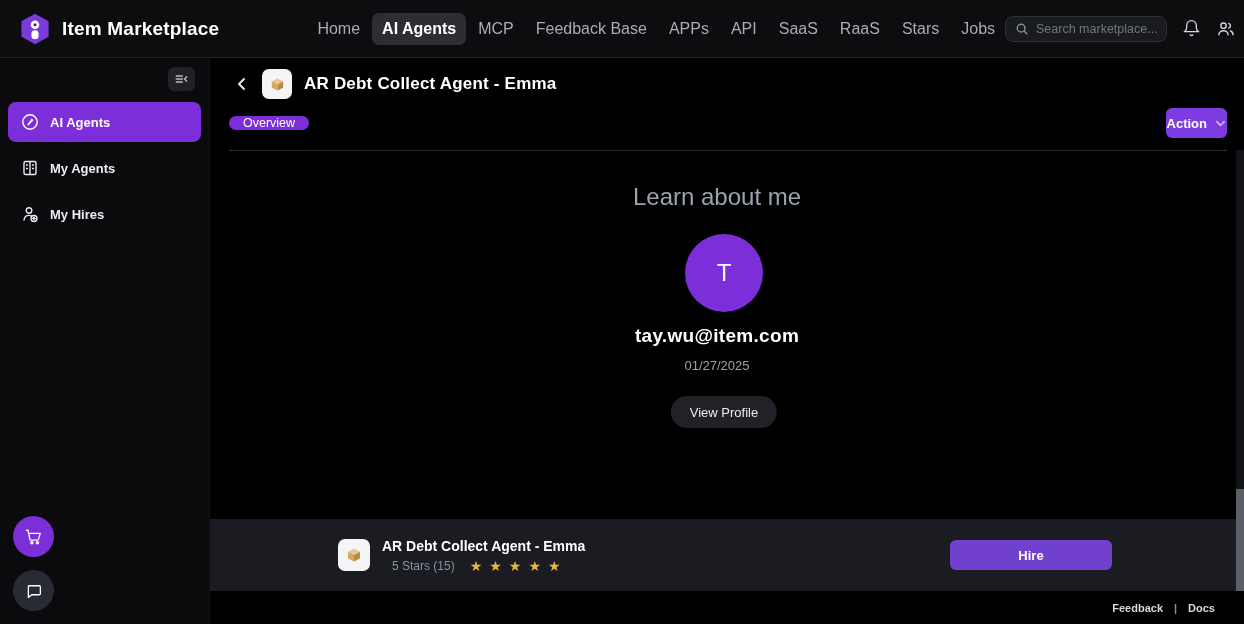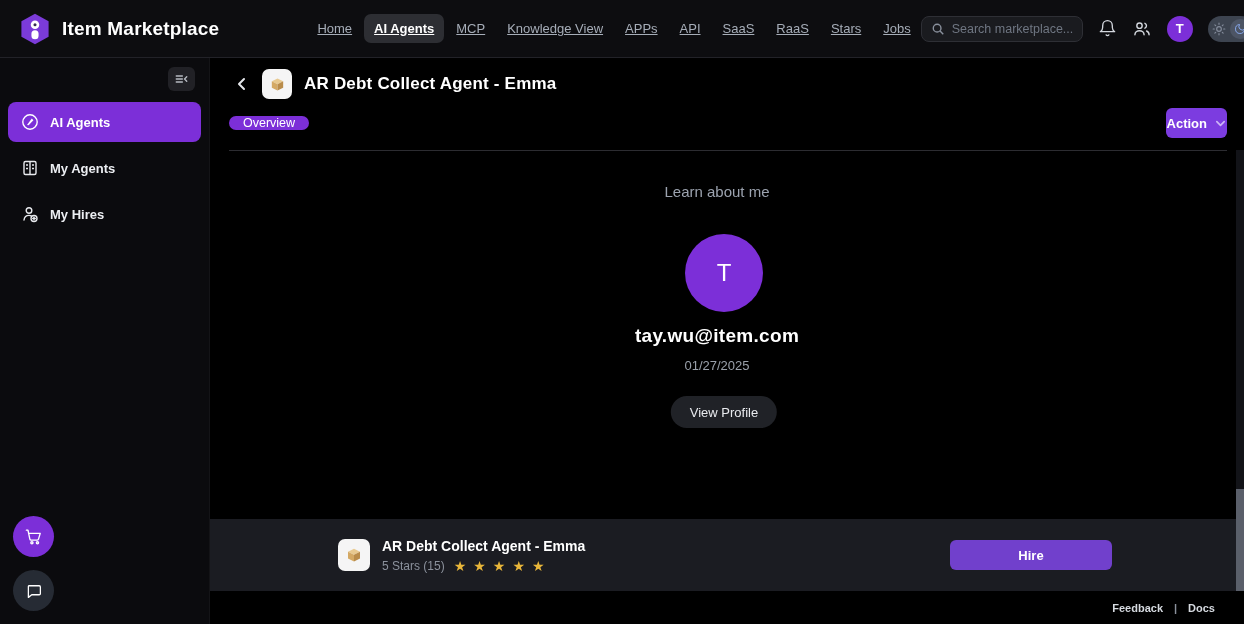--- a/index.html
+++ b/index.html
@@ -6,21 +6,21 @@
   html,body { width:1244px; height:624px; background:#000; overflow:hidden;
     font-family:"Liberation Sans", sans-serif; }
   .app { position:relative; width:1244px; height:624px; background:#000; }
 
   
   .topbar { position:absolute; top:0; left:0; right:0; height:58px; background:#0d0d10;
     border-bottom:1px solid #222228; display:flex; align-items:center; padding:0 18px; z-index:6; }
   .brand { display:flex; align-items:center; gap:10px; }
   .brand-title { font-size:19px; font-weight:bold; color:#fff; letter-spacing:.2px; white-space:nowrap; }
   .topnav { display:flex; align-items:center; gap:2px; margin-left:88px; }
-  .nav-item { padding:7px 10px; font-size:13px; color:#a6adb8; border-radius:7px; cursor:pointer; white-space:nowrap;text-decoration:underline; }
+  .nav-item { padding:7px 10px; font-size:16px; color:#a6adb8; border-radius:7px; cursor:pointer; white-space:nowrap; }
   .nav-item.active { background:#2d2e33; color:#fff; font-weight:600; }
   .topbar-right { margin-left:auto; display:flex; align-items:center; gap:15px; }
   .search-box { display:flex; align-items:center; gap:7px; width:162px; height:26px; background:#1a1b1f;
     border:1px solid #2e2f35; border-radius:8px; padding:0 9px; }
   .search-box svg { flex:none; }
   .search-box input { background:transparent; border:none; outline:none; color:#cbd0d8;
     font-size:12.5px; width:100%; font-family:"Liberation Sans",sans-serif; }
   .search-box input::placeholder { color:#6f7682; }
   .icon-btn { display:flex; align-items:center; justify-content:center; cursor:pointer; color:#d3d7de; }
   .avatar-sm { width:26px; height:26px; border-radius:50%; background:#7c2fd8; color:#fff; font-size:13px;
@@ -50,39 +50,39 @@
   .back-btn { display:flex; align-items:center; color:#e5e7eb; cursor:pointer; }
   .agent-icon { width:30px; height:30px; background:#f5f5f5; border-radius:7px; display:flex;
     align-items:center; justify-content:center; }
   .page-title { font-size:17px; font-weight:bold; color:#fff; letter-spacing:.2px; }
   .tab-row { position:absolute; top:50px; left:19px; right:17px; display:flex; align-items:center; }
   .tab-pill { background:#7c2fd8; color:#fff; font-size:12.5px; padding:0 14px; border-radius:14px; cursor:pointer; }
   .action-btn { margin-left:auto; background:#7c3ce0; color:#fff; font-size:13px; font-weight:600; height:30px;
     padding:0 1px; border-radius:6px; display:flex; align-items:center; gap:8px; cursor:pointer; }
   .divider { position:absolute; top:92px; left:19px; right:17px; height:1px; background:#2c2c31; }
 
-  .learn-heading { position:absolute; top:125px; left:0; right:20px; text-align:center; font-size:15px; color:#9ca3af; }
+  .learn-heading { position:absolute; top:125px; left:0; right:20px; text-align:center; font-size:24px; color:#9ca3af; }
   .big-avatar { position:absolute; top:176px; left:514px; transform:translateX(-50%); width:78px; height:78px;
     border-radius:50%; background:#7c2fd8; color:#fff; font-size:24px; display:flex; align-items:center;
     justify-content:center; }
   .email { position:absolute; top:267px; left:0; right:20px; text-align:center; font-size:19px; font-weight:bold;
     color:#fff; letter-spacing:.3px; }
   .date { position:absolute; top:300px; left:0; right:20px; text-align:center; font-size:13px; color:#9aa1ab; }
   .view-profile-btn { position:absolute; top:338px; left:514px; transform:translateX(-50%); height:32px;
     padding:0 19px; background:#202227; border-radius:16px; color:#e8eaee; font-size:13px; display:flex;
     align-items:center; cursor:pointer; white-space:nowrap; }
 
   
   .hire-bar { position:absolute; left:0; right:8px; bottom:33px; height:72px; background:#1b1c22;
     display:flex; align-items:center; padding-left:128px; }
   .hire-icon { width:32px; height:32px; background:#f5f5f5; border-radius:7px; display:flex;
     align-items:center; justify-content:center; margin-right:12px; }
   .hire-info { display:flex; flex-direction:column; gap:5px; }
   .hire-title { font-size:14px; font-weight:bold; color:#fff; }
-  .rating-row { display:flex; align-items:flex-start; gap:9px; font-size:12px; color:#8b919c; }
+  .rating-row { display:flex; align-items:flex-start; gap:15px; font-size:12px; color:#8b919c;margin-left:10px; }
   .stars { display:flex; gap:7px; color:#e8b63a; font-size:14px; line-height:1; }
   .hire-btn { position:absolute; right:124px; top:50%; transform:translateY(-50%); width:162px; height:30px;
     background:#7140cc; border-radius:6px; color:#fff; font-size:13px; font-weight:600; display:flex;
     align-items:center; justify-content:center; cursor:pointer; }
 
   
   .main-footer { position:absolute; left:0; right:0; bottom:0; height:33px; background:#000; display:flex;
     align-items:center; justify-content:flex-end; padding-right:29px; gap:11px; font-size:11px;
     font-weight:600; color:#d6dae0; }
   .scroll-track { position:absolute; right:0; top:92px; bottom:33px; width:8px; background:#121318; cursor:pointer; }
@@ -103,21 +103,21 @@
           <rect x="15.8" y="21.5" width="8.4" height="10.5" rx="4.2" fill="#ffffff"></rect>
         </svg>
       </span>
       <span class="brand-title">Item Marketplace</span>
     </div>
 
     <nav class="topnav">
       <span class="nav-item">Home</span>
       <span class="nav-item active">AI Agents</span>
       <span class="nav-item">MCP</span>
-      <span class="nav-item">Knowledge View</span>
+      <span class="nav-item">Feedback Base</span>
       <span class="nav-item">APPs</span>
       <span class="nav-item">API</span>
       <span class="nav-item">SaaS</span>
       <span class="nav-item">RaaS</span>
       <span class="nav-item">Stars</span>
       <span class="nav-item">Jobs</span>
     </nav>
 
     <div class="topbar-right">
       <div class="search-box">

